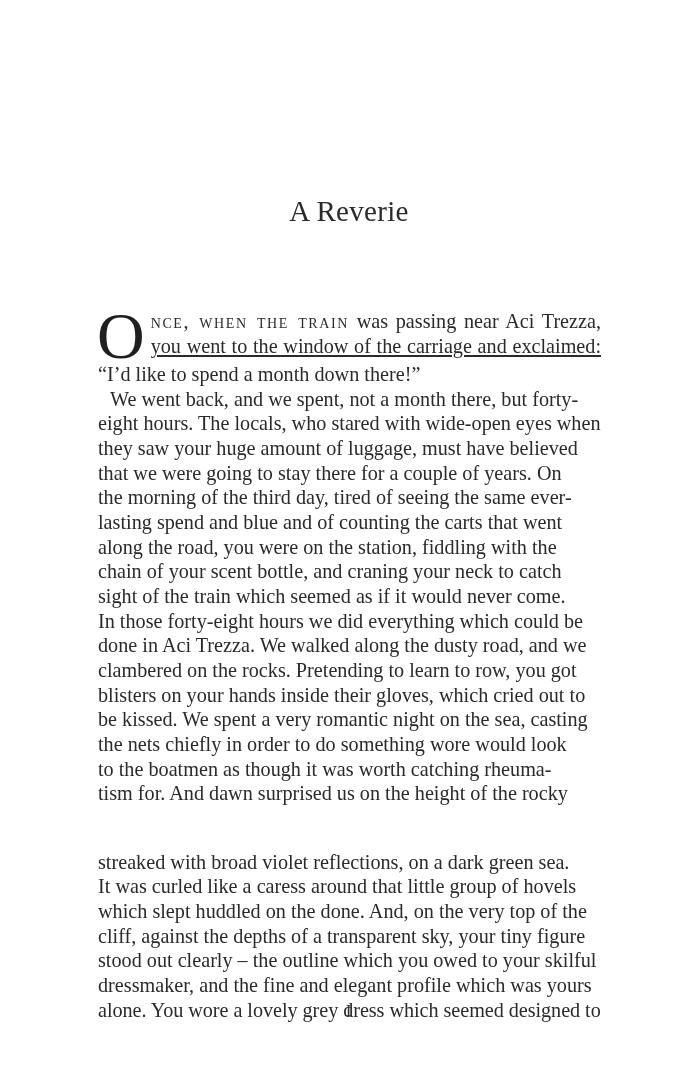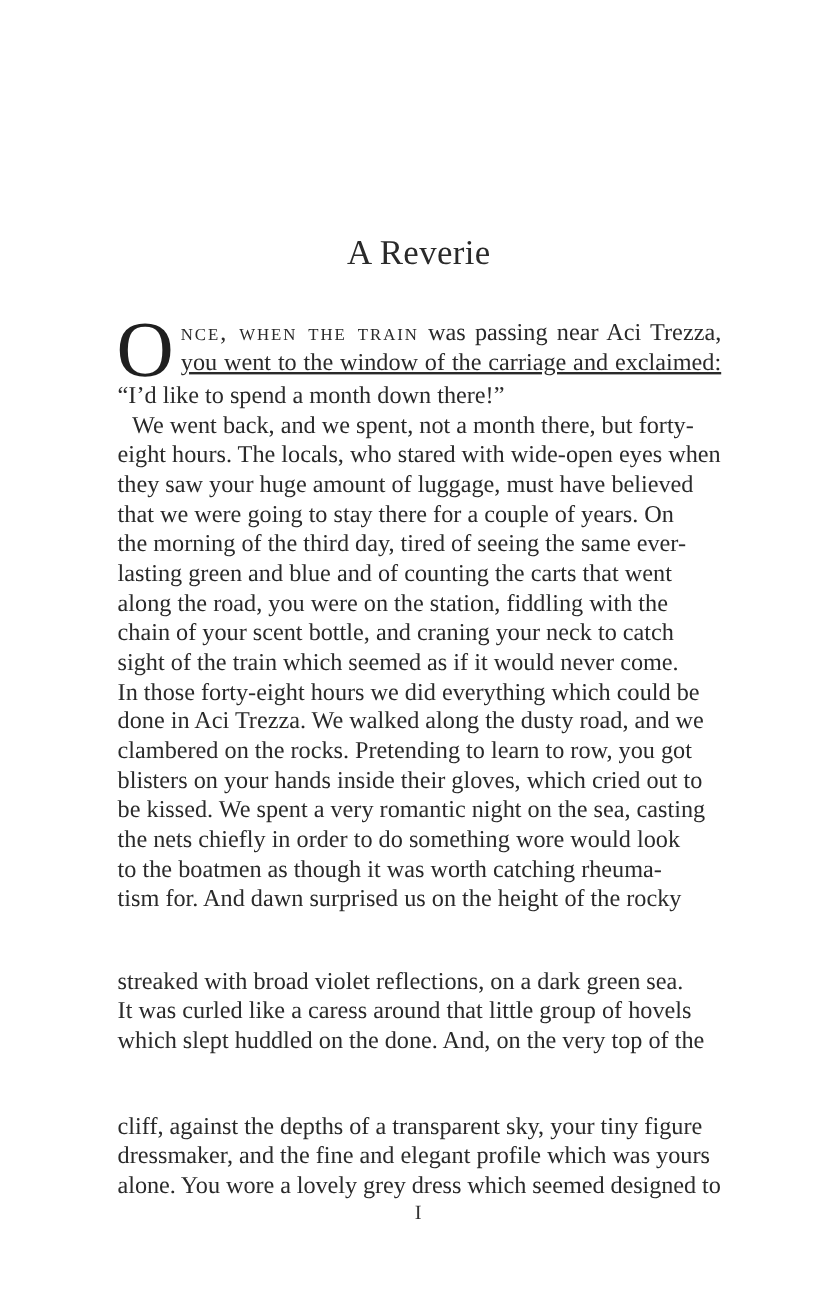--- a/index.html
+++ b/index.html
@@ -82,47 +82,48 @@
 <body>
 
 <div class="page">
 
   <h1 class="chapter-title">A Reverie</h1>
 
   <div class="body-text">
 
     <p class="para-first">
       <span class="dropcap">O</span>
-      <span class="line" style="display:block;text-align:justify;text-align-last:justify;"><span class="smallcaps">NCE, WHEN THE TRAIN</span><span> was passing near Aci Trezza,</span></span>
+      <span class="line" style="display:block;text-align:justify;text-align-last:justify;margin-top:44px;"><span class="smallcaps">NCE, WHEN THE TRAIN</span><span> was passing near Aci Trezza,</span></span>
       <span class="line" style="display:block;text-align:justify;text-align-last:justify;text-decoration:underline;">you went to the window of the carriage and exclaimed:</span>
       <span class="line" style="display:block;clear:left;">“I’d like to spend a month down there!”</span>
     </p>
 
     <div id="para-two">
         <span style="display: block; white-space: nowrap; padding-left: 12px;">We went back, and we spent, not a month there, but forty-</span>
         <span style="display: block; white-space: nowrap;">eight hours. The locals, who stared with wide-open eyes when</span>
         <span style="display: block; white-space: nowrap;">they saw your huge amount of luggage, must have believed</span>
         <span style="display: block; white-space: nowrap;">that we were going to stay there for a couple of years. On</span>
         <span style="display: block; white-space: nowrap;">the morning of the third day, tired of seeing the same ever-</span>
-        <span style="display: block; white-space: nowrap;">lasting green and blue and of counting the carts that went</span>
+        <span style="display: block; white-space: nowrap;">lasting spend and blue and of counting the carts that went</span>
         <span style="display: block; white-space: nowrap;">along the road, you were on the station, fiddling with the</span>
         <span style="display: block; white-space: nowrap;">chain of your scent bottle, and craning your neck to catch</span>
         <span style="display: block; white-space: nowrap;">sight of the train which seemed as if it would never come.</span>
         <span style="display: block; white-space: nowrap;">In those forty-eight hours we did everything which could be</span>
         <span style="display: block; white-space: nowrap;">done in Aci Trezza. We walked along the dusty road, and we</span>
         <span style="display: block; white-space: nowrap;">clambered on the rocks. Pretending to learn to row, you got</span>
         <span style="display: block; white-space: nowrap;">blisters on your hands inside their gloves, which cried out to</span>
         <span style="display: block; white-space: nowrap;">be kissed. We spent a very romantic night on the sea, casting</span>
         <span style="display: block; white-space: nowrap;">the nets chiefly in order to do something wore would look</span>
         <span style="display: block; white-space: nowrap;">to the boatmen as though it was worth catching rheuma-</span>
         <span style="display: block; white-space: nowrap;">tism for. And dawn surprised us on the height of the rocky</span>
         <span style="display: block; white-space: nowrap; margin-top: 44px;">streaked with broad violet reflections, on a dark green sea.</span>
         <span style="display: block; white-space: nowrap;">It was curled like a caress around that little group of hovels</span>
         <span style="display: block; white-space: nowrap;">which slept huddled on the done. And, on the very top of the</span>
-        <span style="display: block; white-space: nowrap; margin-top: 47px;">cliff, against the depths of a transparent sky, your tiny figure</span>
+        <span style="display: block; white-space: nowrap;">cliff, against the depths of a transparent sky, your tiny figure</span>
+        <span style="display: block; white-space: nowrap;">stood out clearly – the outline which you owed to your skilful</span>
         <span style="display: block; white-space: nowrap;">dressmaker, and the fine and elegant profile which was yours</span>
         <span style="display: block; white-space: nowrap; letter-spacing: -0.05px;">alone. You wore a lovely grey dress which seemed designed to</span>
       </div>
 
   </div>
 
   <div class="folio">I</div>
 
 </div>
 

